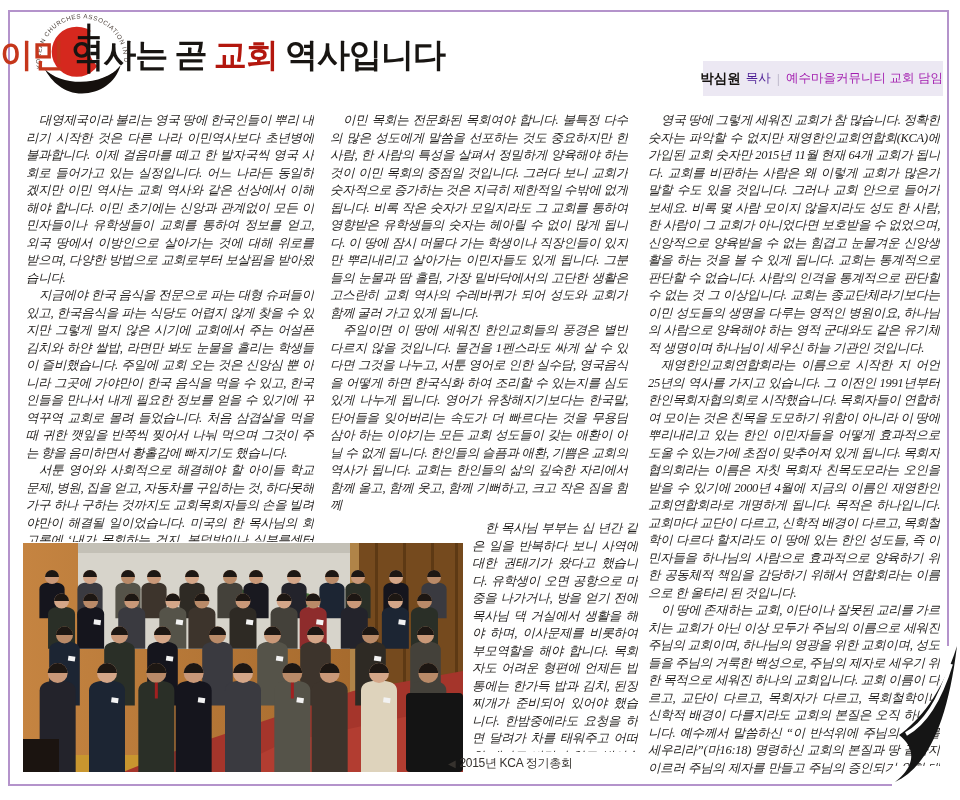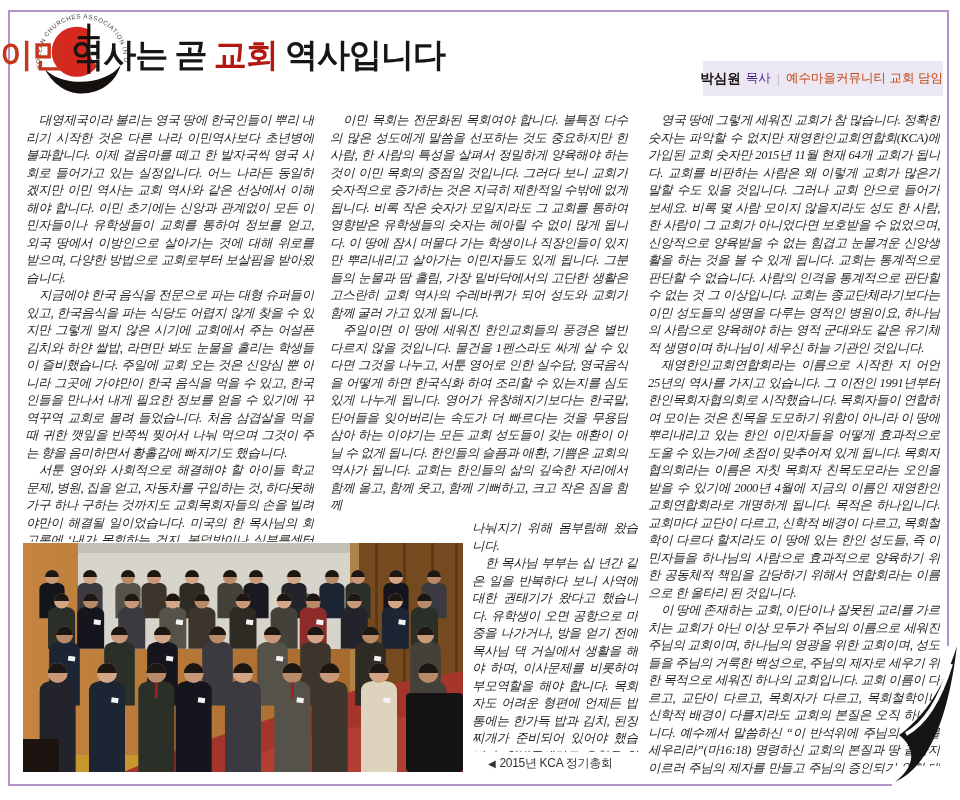--- a/index.html
+++ b/index.html
@@ -12,33 +12,33 @@
   .title{position:absolute;left:0;top:33px;width:960px;text-align:left;
          font-size:33px;font-weight:bold;color:#181512;letter-spacing:-1px;}
   .t-red1{color:#c5361b;}
   .t-red2{color:#b3170e;}
   .byline{position:absolute;left:703px;top:61px;width:240px;height:35px;
           background:#ece8f3;display:flex;align-items:center;justify-content:flex-end;
           font-family:"Liberation Sans","DejaVu Sans",sans-serif;font-size:12.5px;white-space:nowrap;}
   .byline .auth{font-weight:bold;color:#15120f;margin-right:5px;font-size:13.5px;}
   .byline .role{color:#4c1d95;}
   .byline .sep{color:#c2bcce;margin:0 6px;}
-  .byline .aff{color:#c2410c;}
+  .byline .aff{color:#a21caf;}
   
   .col{position:absolute;text-align:justify;font-size:12.5px;line-height:17.5px;
        color:#201d1b;letter-spacing:-0.3px;overflow:hidden;}
   .col p{margin:0;text-indent:13px;font-style:italic;}
   .col p.noind{text-indent:0;}
   #col1{left:26px;top:112px;width:288px;height:430px;}
   #col2a{left:330px;top:112px;width:298px;height:408px;}
   #col2b{left:472px;top:520px;width:166px;height:232px;}
   #col3{left:648px;top:112px;width:292px;height:662px;}
   
   .photo{position:absolute;left:23px;top:543px;width:440px;height:229px;overflow:hidden;}
-  .caption{position:absolute;left:488px;top:755px;
+  .caption{position:absolute;left:448px;top:755px;
            font-family:"Liberation Sans","DejaVu Sans",sans-serif;
            font-size:12px;color:#36322e;letter-spacing:-0.3px;}
   .caption .mark{font-size:10px;margin-right:4px;color:#36322e;}
   
   .curl{position:absolute;left:868px;top:616px;width:92px;height:184px;}
 </style>
 </head>
 <body>
 
 <div class="frame"></div>
@@ -75,21 +75,20 @@
   <p>지금에야 한국 음식을 전문으로 파는 대형 슈퍼들이 있고, 한국음식을 파는 식당도 어렵지 않게 찾을 수 있지만 그렇게 멀지 않은 시기에 교회에서 주는 어설픈 김치와 하얀 쌀밥, 라면만 봐도 눈물을 흘리는 학생들이 즐비했습니다. 주일에 교회 오는 것은 신앙심 뿐 아니라 그곳에 가야만이 한국 음식을 먹을 수 있고, 한국인들을 만나서 내게 필요한 정보를 얻을 수 있기에 꾸역꾸역 교회로 몰려 들었습니다. 처음 삼겹살을 먹을 때 귀한 깻잎을 반쪽씩 찢어서 나눠 먹으며 그것이 주는 향을 음미하면서 황홀감에 빠지기도 했습니다.</p>
   <p>서툰 영어와 사회적으로 해결해야 할 아이들 학교 문제, 병원, 집을 얻고, 자동차를 구입하는 것, 하다못해 가구 하나 구하는 것까지도 교회목회자들의 손을 빌려야만이 해결될 일이었습니다. 미국의 한 목사님의 회고록에 ‘내가 목회하는 건지, 복덕방이나 심부름센터를 하는지 모르겠다’는 글을 남기기도 했습니다. 영국에서 공부하거나 직장 등 여러 이유로 이 땅에 머물고 있는 한국인들 중에 정착하는 것은 20%가 채 되지 않게 됩니다. 지금은 비자</p>
 </div>
 
 <div id="col2a" class="col">
   <p>이민 목회는 전문화된 목회여야 합니다. 불특정 다수의 많은 성도에게 말씀을 선포하는 것도 중요하지만 한 사람, 한 사람의 특성을 살펴서 정밀하게 양육해야 하는 것이 이민 목회의 중점일 것입니다. 그러다 보니 교회가 숫자적으로 증가하는 것은 지극히 제한적일 수밖에 없게 됩니다. 비록 작은 숫자가 모일지라도 그 교회를 통하여 영향받은 유학생들의 숫자는 헤아릴 수 없이 많게 됩니다. 이 땅에 잠시 머물다 가는 학생이나 직장인들이 있지만 뿌리내리고 살아가는 이민자들도 있게 됩니다. 그분들의 눈물과 땀 흘림, 가장 밑바닥에서의 고단한 생활은 고스란히 교회 역사의 수레바퀴가 되어 성도와 교회가 함께 굴러 가고 있게 됩니다.</p>
   <p>주일이면 이 땅에 세워진 한인교회들의 풍경은 별반 다르지 않을 것입니다. 물건을 1펜스라도 싸게 살 수 있다면 그것을 나누고, 서툰 영어로 인한 실수담, 영국음식을 어떻게 하면 한국식화 하여 조리할 수 있는지를 심도있게 나누게 됩니다. 영어가 유창해지기보다는 한국말, 단어들을 잊어버리는 속도가 더 빠르다는 것을 무용담 삼아 하는 이야기는 모든 교회 성도들이 갖는 애환이 아닐 수 없게 됩니다. 한인들의 슬픔과 애환, 기쁨은 교회의 역사가 됩니다. 교회는 한인들의 삶의 깊숙한 자리에서 함께 울고, 함께 웃고, 함께 기뻐하고, 크고 작은 짐을 함께</p>
 </div>
 
 <div id="col2b" class="col">
-  <p class="noind">나눠지기 위해 몸부림해 왔습니다.</p>
   <p>한 목사님 부부는 십 년간 같은 일을 반복하다 보니 사역에 대한 권태기가 왔다고 했습니다. 유학생이 오면 공항으로 마중을 나가거나, 방을 얻기 전에 목사님 댁 거실에서 생활을 해야 하며, 이사문제를 비롯하여 부모역할을 해야 합니다. 목회자도 어려운 형편에 언제든 밥통에는 한가득 밥과 김치, 된장찌개가 준비되어 있어야 했습니다. 한밤중에라도 요청을 하면 달려가 차를 태워주고 어떠한 대가도 바라지 않고 밤이슬을 맞으며, 행복한 맘으로 돌아서서 불 꺼진 집으로 귀가하는 것이 목사님</p>
 </div>
 
 <div id="col3" class="col">
   <p>영국 땅에 그렇게 세워진 교회가 참 많습니다. 정확한 숫자는 파악할 수 없지만 재영한인교회연합회(KCA)에 가입된 교회 숫자만 2015년 11월 현재 64개 교회가 됩니다. 교회를 비판하는 사람은 왜 이렇게 교회가 많은가 말할 수도 있을 것입니다. 그러나 교회 안으로 들어가 보세요. 비록 몇 사람 모이지 않을지라도 성도 한 사람, 한 사람이 그 교회가 아니었다면 보호받을 수 없었으며, 신앙적으로 양육받을 수 없는 힘겹고 눈물겨운 신앙생활을 하는 것을 볼 수 있게 됩니다. 교회는 통계적으로 판단할 수 없습니다. 사람의 인격을 통계적으로 판단할 수 없는 것 그 이상입니다. 교회는 종교단체라기보다는 이민 성도들의 생명을 다루는 영적인 병원이요, 하나님의 사람으로 양육해야 하는 영적 군대와도 같은 유기체적 생명이며 하나님이 세우신 하늘 기관인 것입니다.</p>
   <p>재영한인교회연합회라는 이름으로 시작한 지 어언 25년의 역사를 가지고 있습니다. 그 이전인 1991년부터 한인목회자협의회로 시작했습니다. 목회자들이 연합하여 모이는 것은 친목을 도모하기 위함이 아니라 이 땅에 뿌리내리고 있는 한인 이민자들을 어떻게 효과적으로 도울 수 있는가에 초점이 맞추어져 있게 됩니다. 목회자협의회라는 이름은 자칫 목회자 친목도모라는 오인을 받을 수 있기에 2000년 4월에 지금의 이름인 재영한인교회연합회라로 개명하게 됩니다. 목적은 하나입니다. 교회마다 교단이 다르고, 신학적 배경이 다르고, 목회철학이 다르다 할지라도 이 땅에 있는 한인 성도들, 즉 이민자들을 하나님의 사람으로 효과적으로 양육하기 위한 공동체적 책임을 감당하기 위해서 연합회라는 이름으로 한 울타리 된 것입니다.</p>
   <p>이 땅에 존재하는 교회, 이단이나 잘못된 교리를 가르치는 교회가 아닌 이상 모두가 주님의 이름으로 세워진 주님의 교회이며, 하나님의 영광을 위한 교회이며, 성도들을 주님의 거룩한 백성으로, 주님의 제자로 세우기 위한 목적으로 세워진 하나의 교회입니다. 교회 이름이 다르고, 교단이 다르고, 목회자가 다르고, 목회철학이나 신학적 배경이 다를지라도 교회의 본질은 오직 하나입니다. 예수께서 말씀하신 “이 반석위에 주님의 교회를 세우리라”(마16:18) 명령하신 교회의 본질과 땅 끝까지 이르러 주님의 제자를 만들고 주님의 증인되기 위한 대위임령(마28:19-20)을</p>
 
 </div>
 

